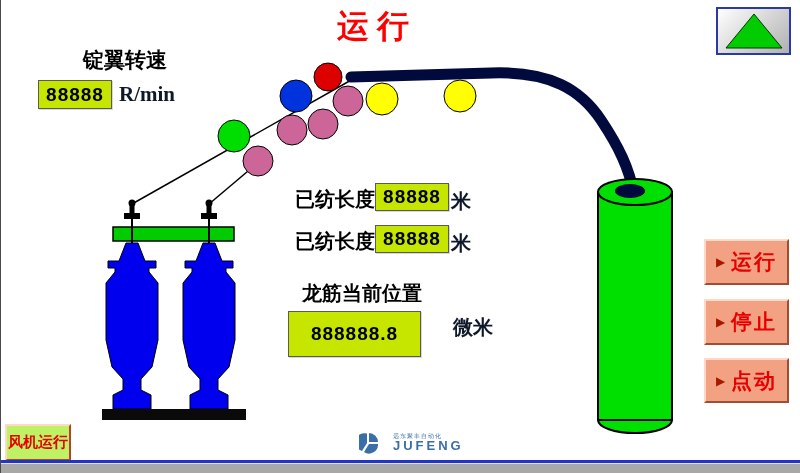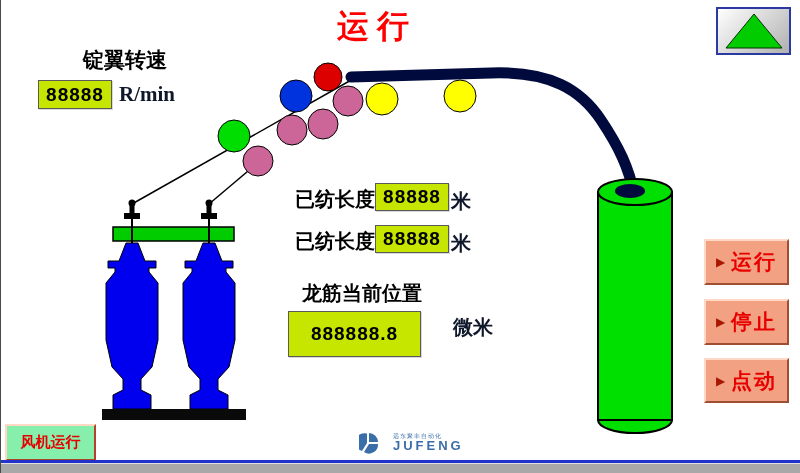--- a/index.html
+++ b/index.html
@@ -38,22 +38,22 @@
   .btn-run  { left: 703px; top: 239px; width: 85px; height: 46px; }
   .btn-stop { left: 703px; top: 299px; width: 85px; height: 46px; }
   .btn-jog  { left: 703px; top: 358px; width: 85px; height: 45px; }
   .btn-back {
     left: 701px; top: 418px; width: 87px; height: 39px;
     background: linear-gradient(#ffffff, #d6d6d6);
     border: 2px solid; border-color: #f8f8f8 #707070 #707070 #f8f8f8;
   }
   .btn-back .btn-label { color: #17226e; font-size: 21px; font-weight: bold; letter-spacing: 2px; }
   .btn-fan {
-    left: 4px; top: 424px; width: 91px; height: 37px;
-    background: #86efac;
+    left: 4px; top: 424px; width: 66px; height: 37px;
+    background: #bef264;
     border: 2px solid; border-color: #ffd9c6 #b04328 #b04328 #ffd9c6;
   }
   .btn-fan .btn-label { color: #e80000; font-size: 15px; font-weight: bold; }
 
   .btn-up-arrow {
     position: absolute; left: 715px; top: 7px; width: 75px; height: 48px;
     border: 2px solid #2a3aa0;
     background: linear-gradient(135deg, #ffffff 0%, #b0b0b0 100%);
     display: flex; align-items: center; justify-content: center; cursor: pointer;
   }

